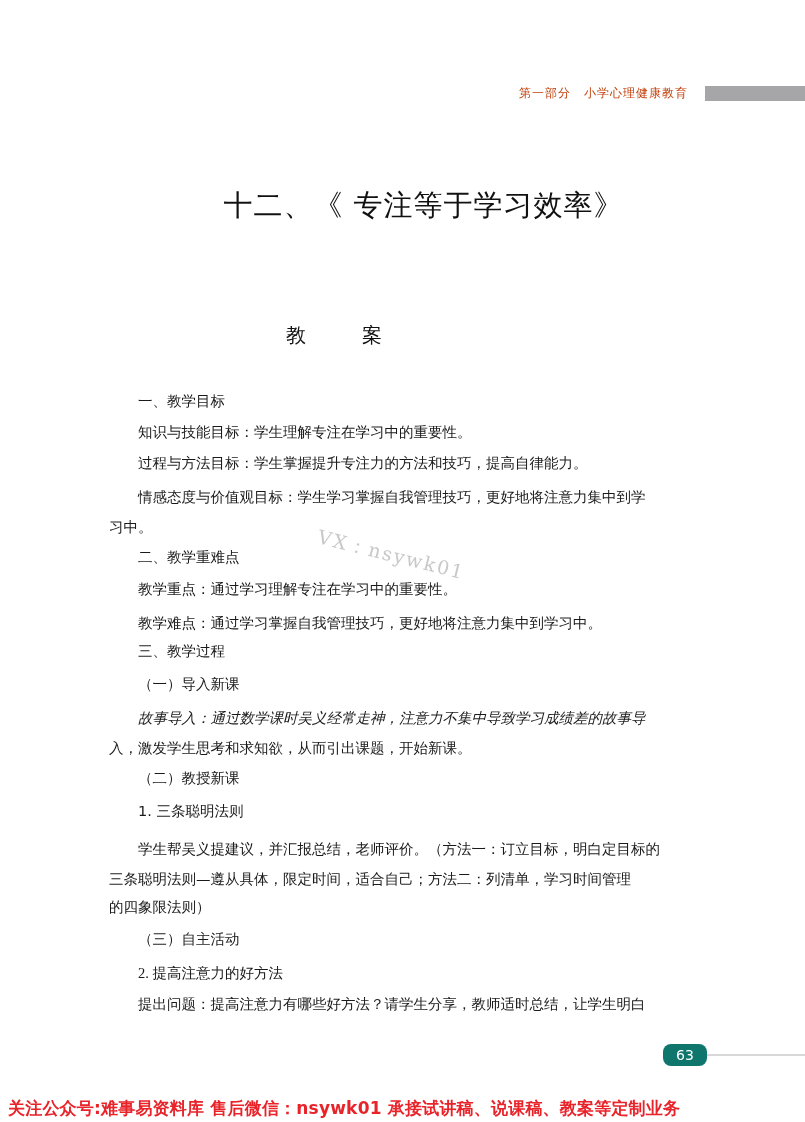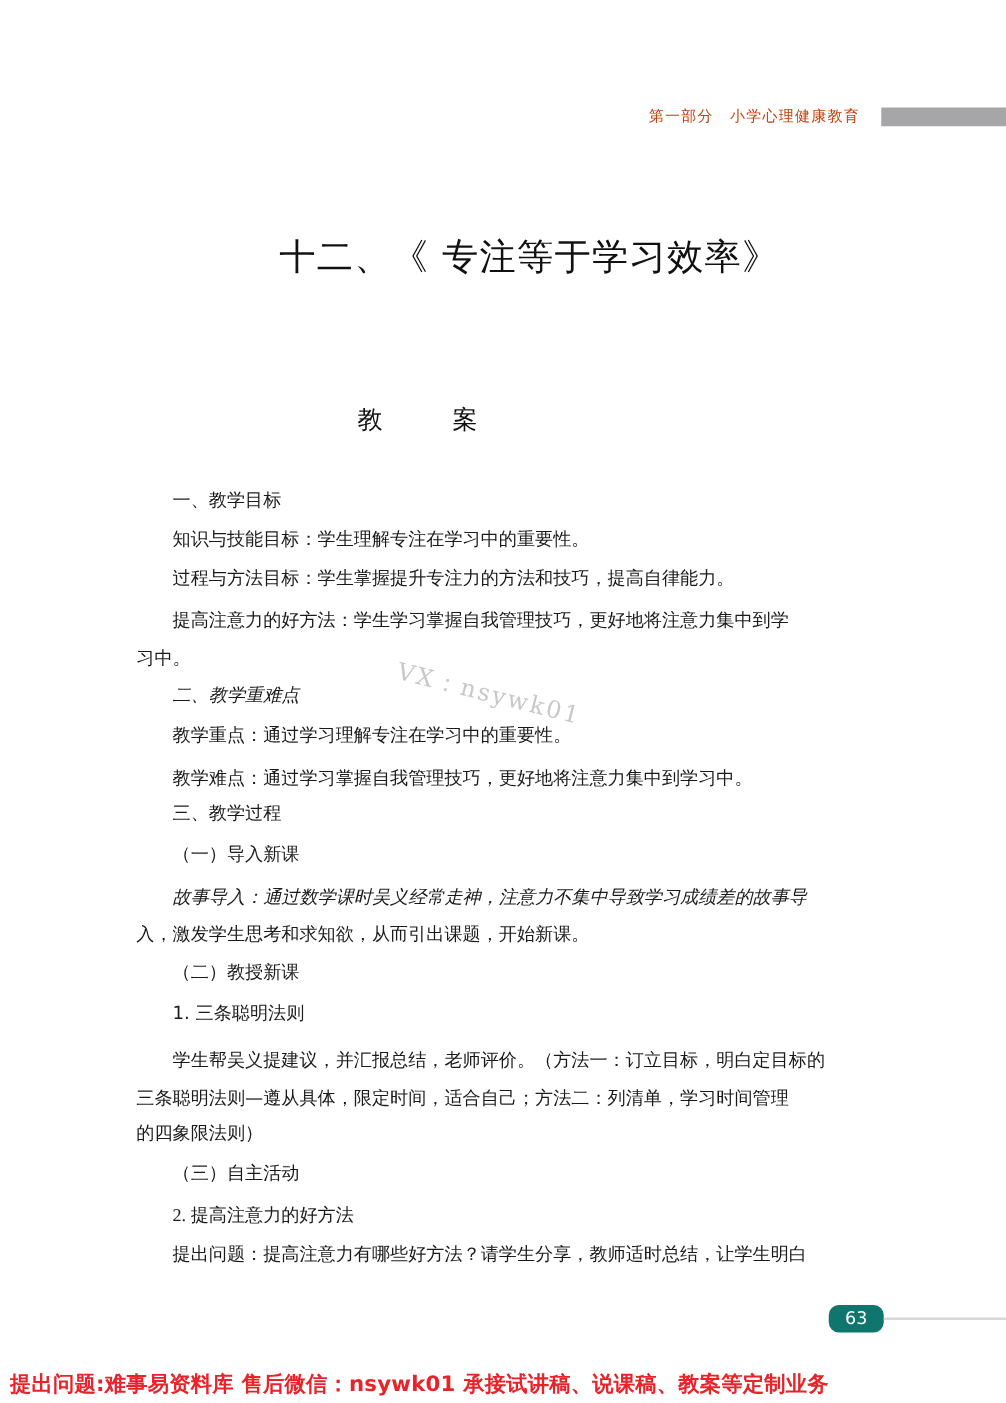--- a/index.html
+++ b/index.html
@@ -64,23 +64,23 @@
 </div>
 
 <h1 class="chapter-title" style="margin:0;font-weight:normal;padding-left:21px;">十二、《 专注等于学习效率》</h1>
 
 <h2 class="doc-heading" style="margin:0;font-weight:normal;">教　案</h2>
 
 <div class="body-text" style="top:391px;" id="body-text">
     <div class="p indent" style="top: 0px;">一、教学目标</div>
     <div class="p indent" style="top: 31px;">知识与技能目标：学生理解专注在学习中的重要性。</div>
     <div class="p indent" style="top: 62px;">过程与方法目标：学生掌握提升专注力的方法和技巧，提高自律能力。</div>
-    <div class="p indent" style="top: 96px;">提高注意力的好方法：学生学习掌握自我管理技巧，更好地将注意力集中到学</div>
+    <div class="p indent" style="top: 96px;">情感态度与价值观目标：学生学习掌握自我管理技巧，更好地将注意力集中到学</div>
     <div class="p" style="top: 126px;">习中。</div>
-    <div class="p indent" style="top: 156px; font-style: italic;">二、教学重难点</div>
+    <div class="p indent" style="top: 156px;">二、教学重难点</div>
     <div class="p indent" style="top: 188px;">教学重点：通过学习理解专注在学习中的重要性。</div>
     <div class="p indent" style="top: 222px;">教学难点：通过学习掌握自我管理技巧，更好地将注意力集中到学习中。</div>
     <div class="p indent" style="top: 250px;">三、教学过程</div>
     <div class="p indent" style="top: 283px;">（一）导入新课</div>
     <div class="p indent" style="top: 317px; font-style: italic;">故事导入：通过数学课时吴义经常走神，注意力不集中导致学习成绩差的故事导</div>
     <div class="p" style="top: 347px;">入，激发学生思考和求知欲，从而引出课题，开始新课。</div>
     <div class="p indent" style="top: 377px;">（二）教授新课</div>
     <div class="p indent" style="top: 410px;">1. 三条聪明法则</div>
     <div class="p indent" style="top: 448px;">学生帮吴义提建议，并汇报总结，老师评价。（方法一：订立目标，明白定目标的</div>
     <div class="p" style="top: 478px;">三条聪明法则—遵从具体，限定时间，适合自己；方法二：列清单，学习时间管理</div>
@@ -88,13 +88,13 @@
     <div class="p indent" style="top: 538px;">（三）自主活动</div>
     <div class="p indent" style="top: 572px; font-family: Liberation Serif, serif;">2. 提高注意力的好方法</div>
     <div class="p indent" style="top: 603px;">提出问题：提高注意力有哪些好方法？请学生分享，教师适时总结，让学生明白</div>
   </div>
 
 <div class="watermark">VX：nsywk01</div>
 
 <div class="footer-page">63</div>
 <div class="footer-rule"></div>
 
-<div class="promo-banner">提出问题:难事易资料库  售后微信：nsywk01  承接试讲稿、说课稿、教案等定制业务</div>
+<div class="promo-banner">关注公众号:难事易资料库  售后微信：nsywk01  承接试讲稿、说课稿、教案等定制业务</div>
 
 </body></html>

